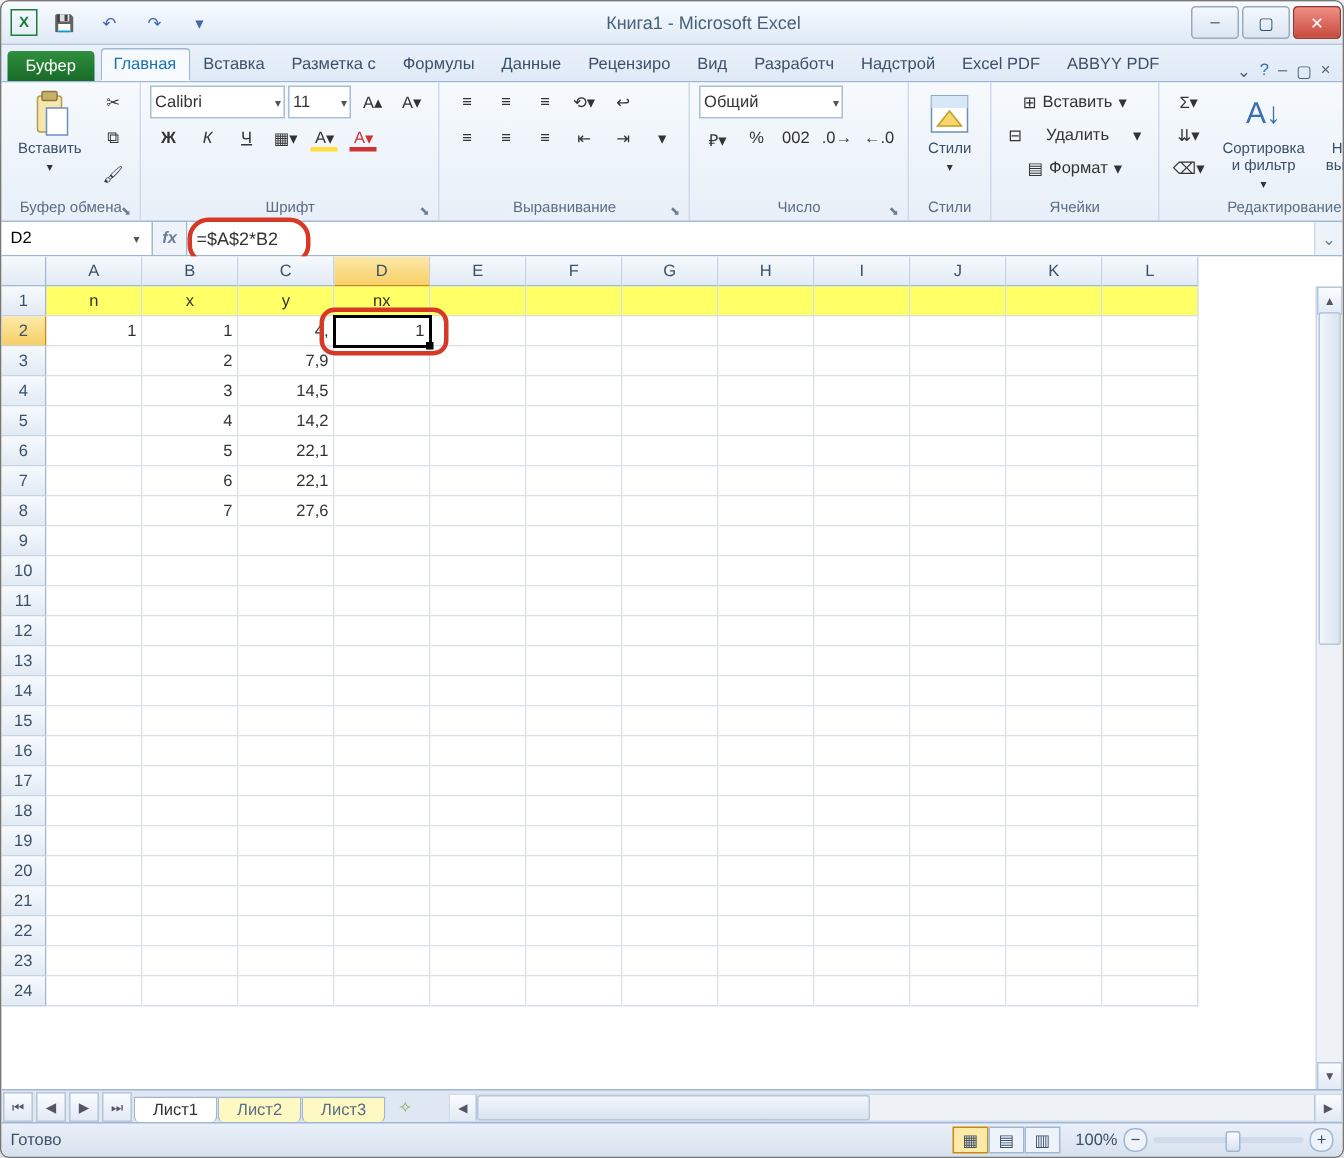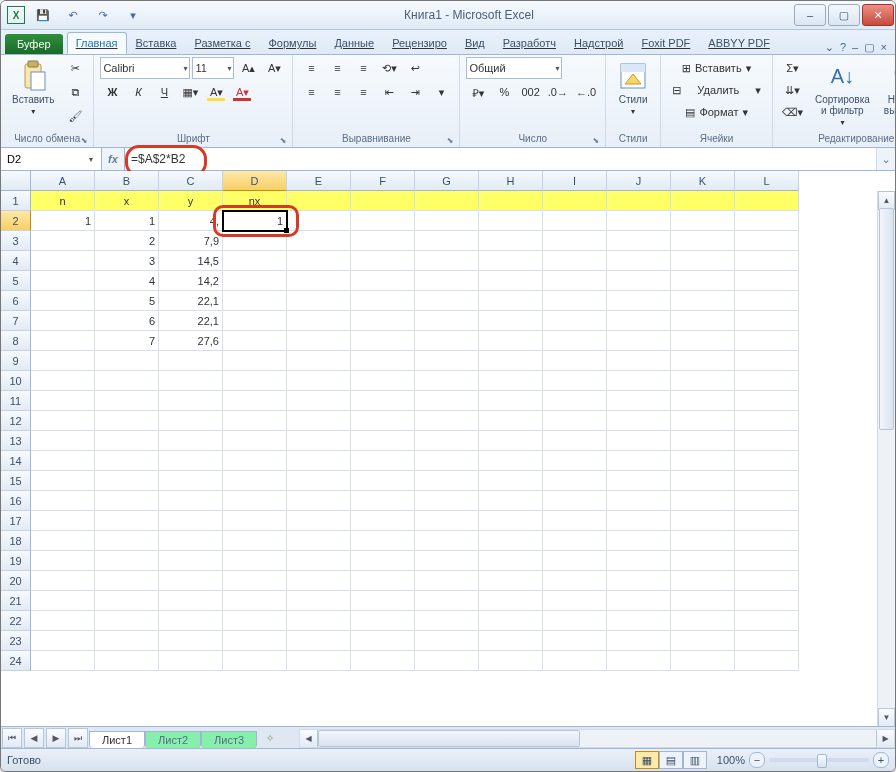--- a/index.html
+++ b/index.html
@@ -59,21 +59,21 @@
 .selcell .fh{position:absolute;right:-3px;bottom:-3px;width:5px;height:5px;background:#000}
 .redhl{position:absolute;border:3px solid #d63a27;border-radius:10px;pointer-events:none;box-sizing:border-box}
 .vscroll{position:absolute;right:0;top:20px;bottom:0;width:17px;background:#eef1f6;border-left:1px solid #cfdbea}
 .vscroll .btn{height:17px;background:linear-gradient(#fafcff,#e2eaf4);border:1px solid #b7c6d9;display:flex;align-items:center;justify-content:center;font-size:8px;color:#556}
 .vscroll .thumb{position:absolute;top:17px;left:1px;right:1px;height:220px;background:linear-gradient(90deg,#f2f6fb,#d9e3ef);border:1px solid #b7c6d9;border-radius:2px}
 .vscroll .btn.dn{position:absolute;bottom:0;left:0;right:0}
 
 .sheetbar{position:absolute;bottom:22px;left:0;right:0;height:22px;background:#dfe7f2;border-top:1px solid #9fb7d4;display:flex;align-items:center}
 .navbtn{width:18px;height:18px;border:1px solid #b7c6d9;background:linear-gradient(#fafcff,#e2eaf4);margin:0 1px;display:flex;align-items:center;justify-content:center;font-size:9px;color:#556}
 .stab{padding:2px 12px;background:#fff;border:1px solid #9fb7d4;border-bottom:0;border-radius:0 0 4px 4px;margin-top:-1px;font-size:11px;transform:translateY(2px)}
-.stab.inact{background:#86efac;color:#5a6e86}
+.stab.inact{background:#fef9c3;color:#5a6e86}
 .newsheet{width:18px;height:14px;margin-left:4px;display:flex;align-items:center;justify-content:center;color:#8a6}
 .sheetbar .hsc{flex:1;margin-left:20px;height:17px;background:#eef1f6;border:1px solid #cfdbea;display:flex}
 .sheetbar .hsc .btn{width:17px;background:linear-gradient(#fafcff,#e2eaf4);border-right:1px solid #b7c6d9;display:flex;align-items:center;justify-content:center;font-size:8px;color:#556}
 .sheetbar .hsc .btn.r{border-right:0;border-left:1px solid #b7c6d9;margin-left:auto}
 .sheetbar .hsc .thumb{width:260px;background:linear-gradient(#f2f6fb,#d9e3ef);border:1px solid #b7c6d9;border-radius:2px;margin:0}
 
 .status{position:absolute;bottom:0;left:0;right:0;height:22px;background:linear-gradient(#eaf0f9,#d7e1ee);border-top:1px solid #9fb7d4;display:flex;align-items:center;padding:0 6px;font-size:11px;color:#3b506a}
 .status .views{margin-left:auto;display:flex;gap:0}
 .status .vb{width:22px;height:16px;border:1px solid #9fb7d4;background:#eef3fa;display:flex;align-items:center;justify-content:center}
 .status .vb.active{background:#fde9a8;border-color:#c68a17}
@@ -98,31 +98,31 @@
     <div class="titletxt">Книга1 - Microsoft Excel</div>
     <div class="winbtns">
       <div class="winbtn">–</div>
       <div class="winbtn">▢</div>
       <div class="winbtn close">✕</div>
     </div>
   </div>
 
   <div class="ribtabs">
     <div class="filetab">Буфер</div>
-    <div id="rtabs" style="display: flex; text-decoration: underline;">
+    <div id="rtabs" style="display: flex;">
         <div class="rtab active">Главная</div>
         <div class="rtab">Вставка</div>
         <div class="rtab">Разметка с</div>
         <div class="rtab">Формулы</div>
         <div class="rtab">Данные</div>
         <div class="rtab">Рецензиро</div>
         <div class="rtab">Вид</div>
         <div class="rtab">Разработч</div>
         <div class="rtab">Надстрой</div>
-        <div class="rtab">Foxit PDF</div>
+        <div class="rtab">Excel PDF</div>
         <div class="rtab">ABBYY PDF</div>
       </div>
     <div class="ribhelp">
       <span>⌄</span>
       <span style="color:#2f6fb0">?</span>
       <span>–</span>
       <span>▢</span>
       <span>×</span>
     </div>
   </div>
@@ -141,21 +141,21 @@
             </span>
           <span class="lb">Вставить</span>
           <span style="font-size:8px">▾</span>
         </div>
         <div class="col">
           <span class="sbtn">✂</span>
           <span class="sbtn">⧉</span>
           <span class="sbtn">🖌</span>
         </div>
       </div>
-      <div class="glabel"><span>Число обмена</span><span class="dlg">⬊</span></div>
+      <div class="glabel"><span>Буфер обмена</span><span class="dlg">⬊</span></div>
     </div>
 
     <div class="group">
       <div class="gbody">
           <div class="col">
         <div class="row">
           <div class="combo" style="width:84px">
                 <span>Calibri</span>
                 <span class="dd">▾</span>
               </div>

